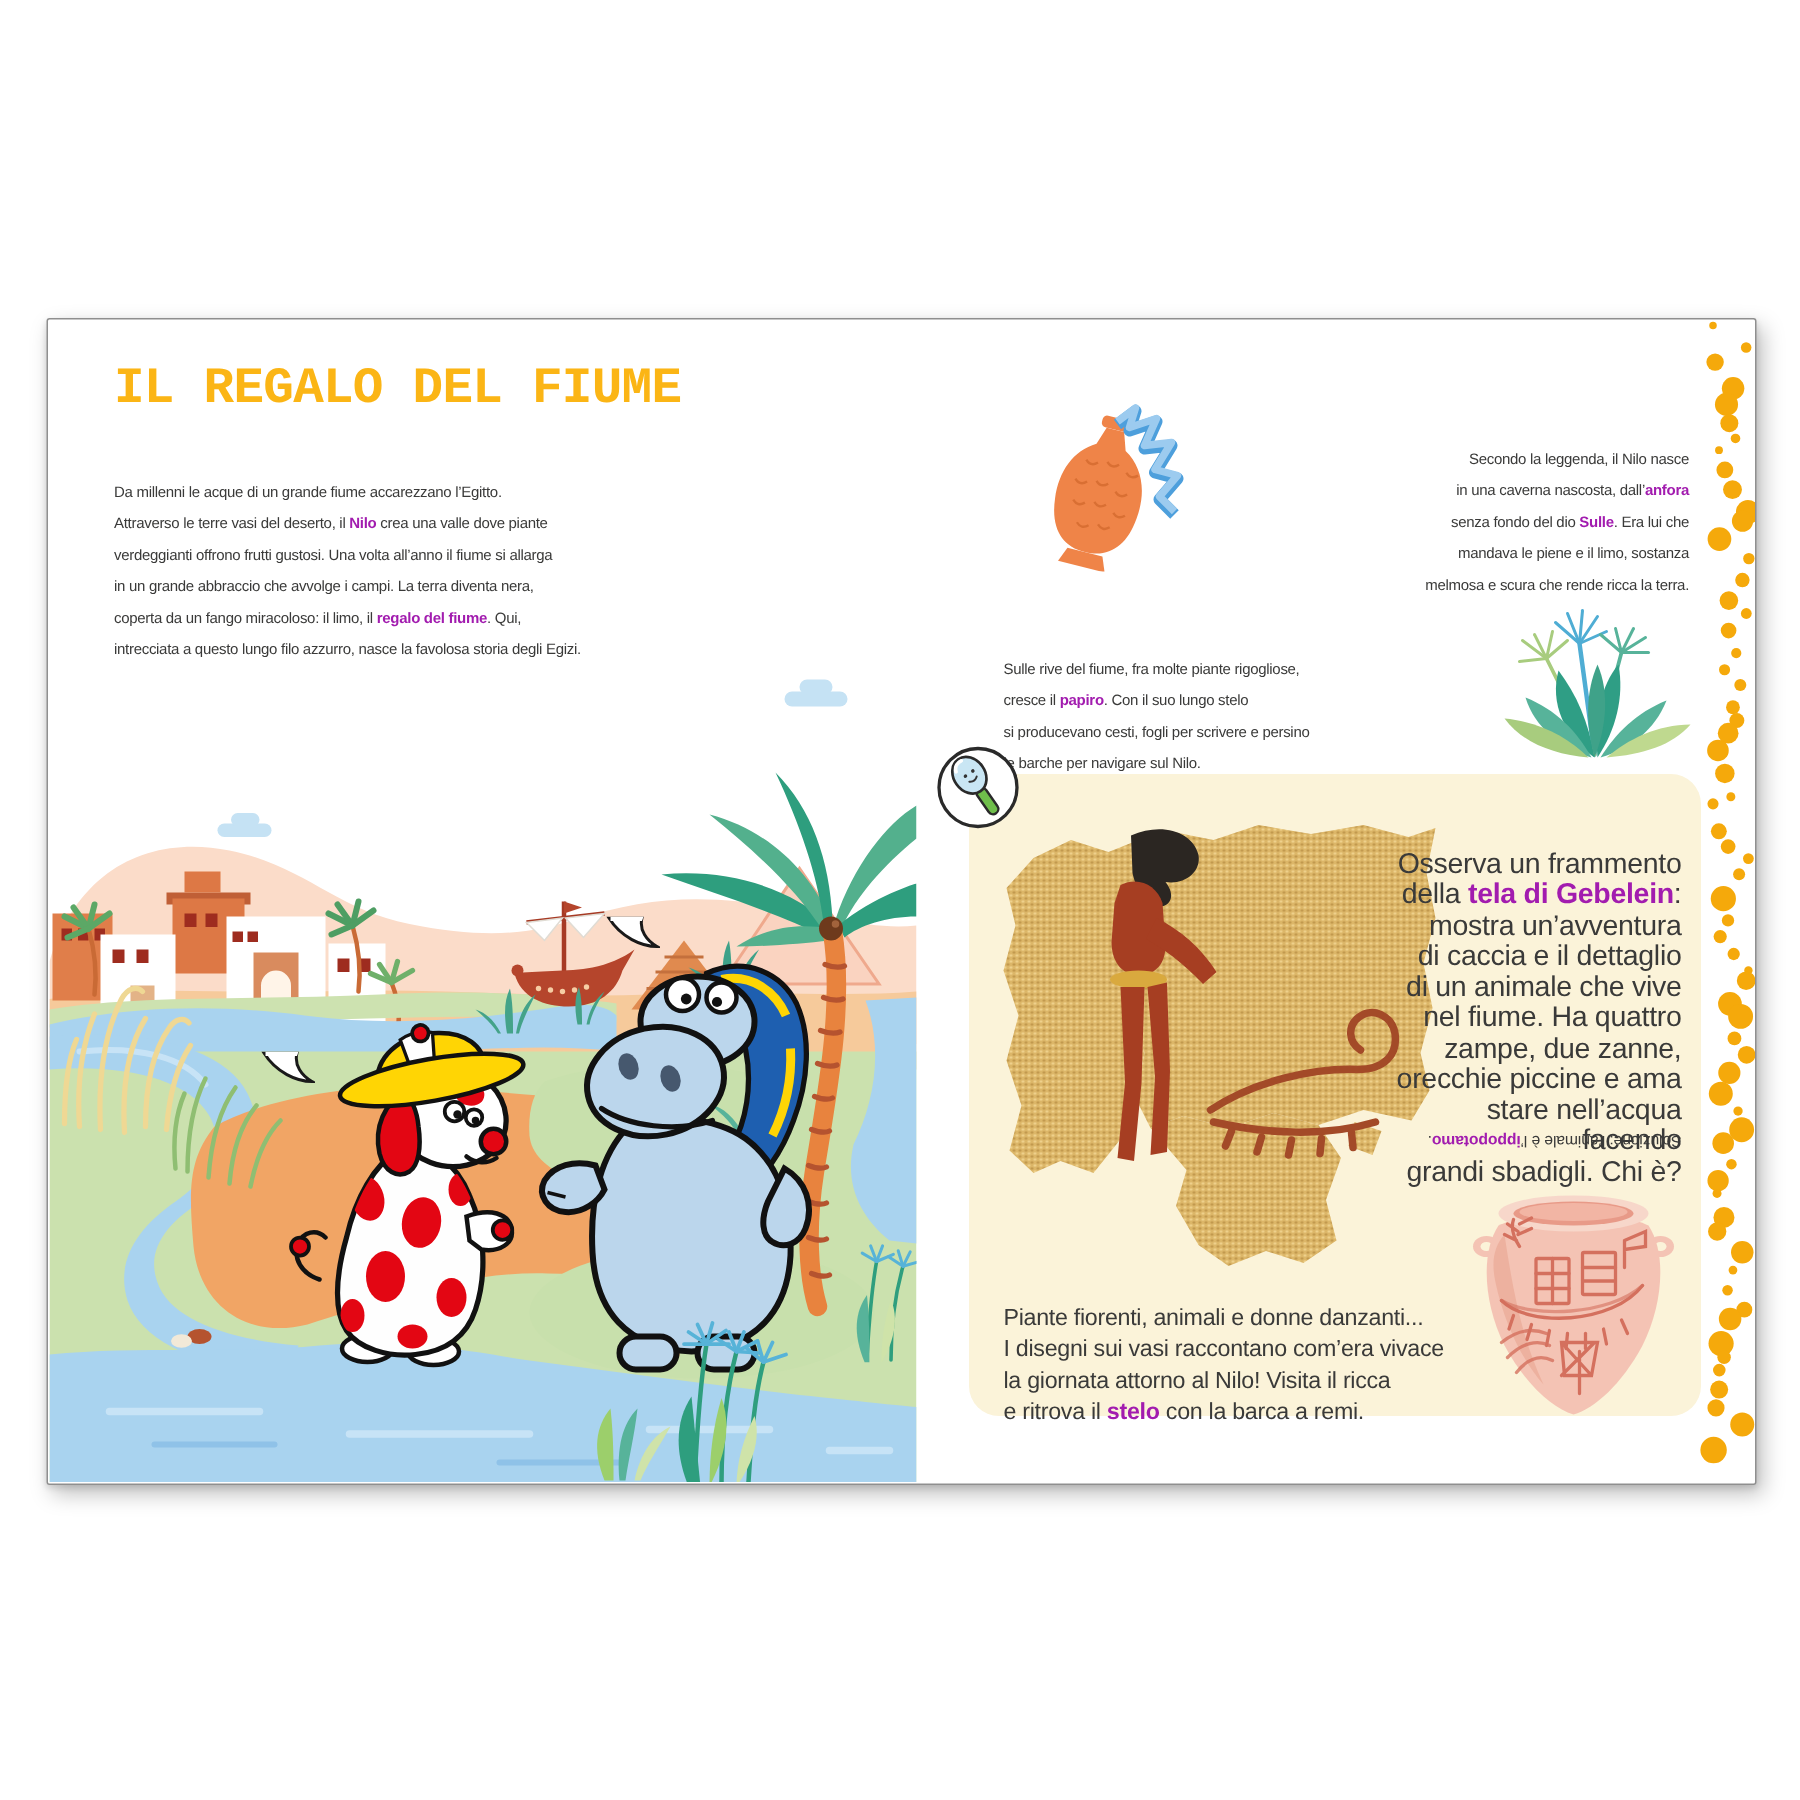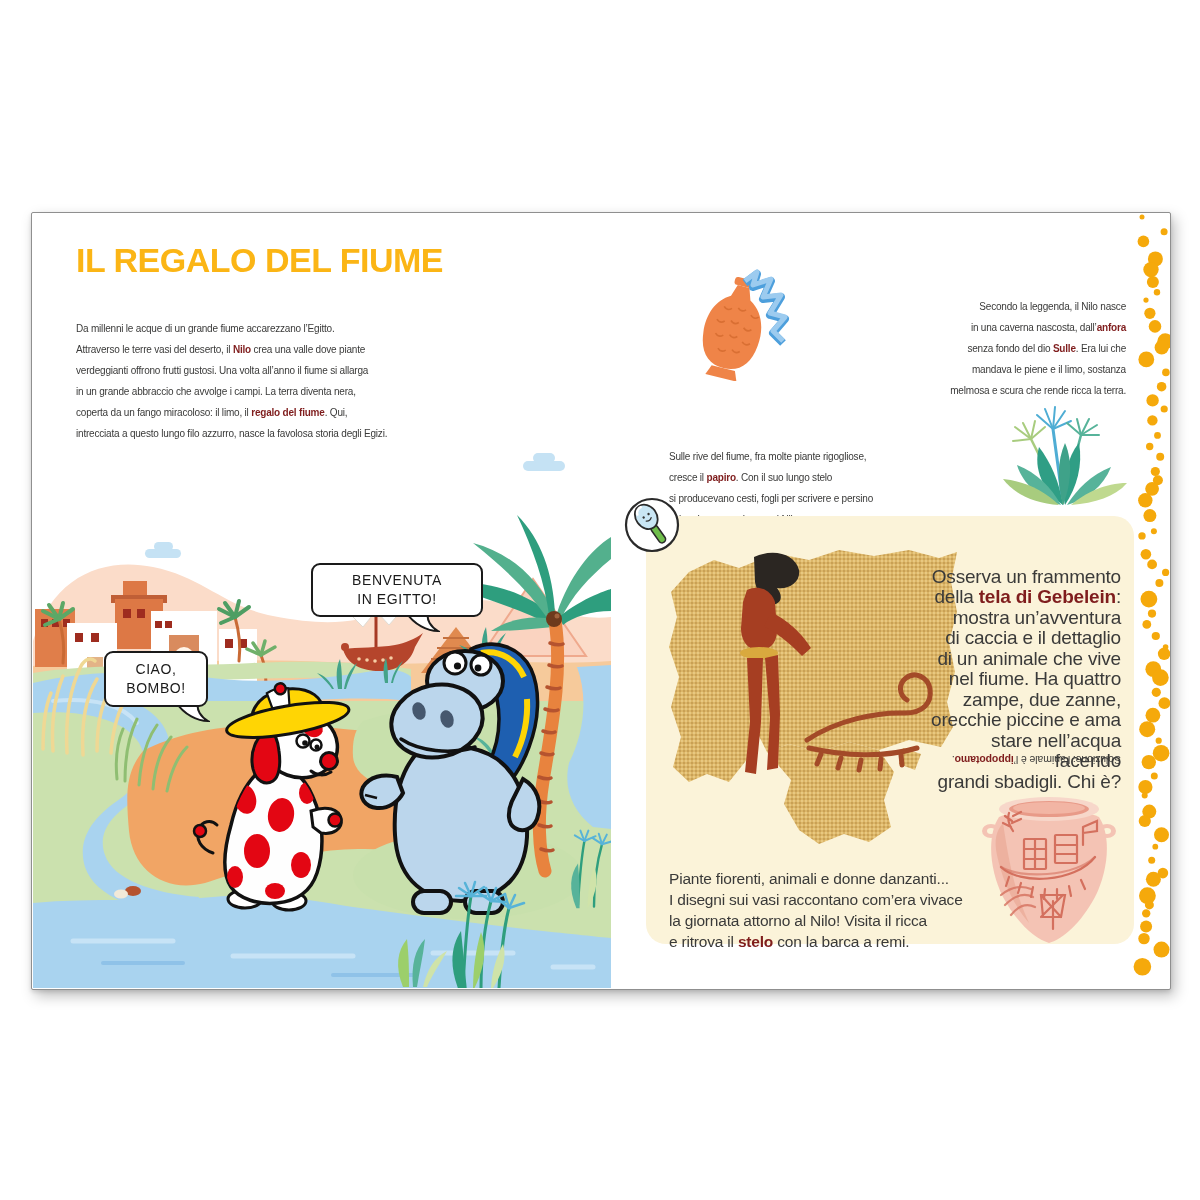--- a/index.html
+++ b/index.html
@@ -10,27 +10,27 @@
   }
   .page{
     position:absolute;left:31px;top:212px;width:1138px;height:776px;
     background:#ffffff;border:1px solid #8f8f8f;border-radius:2px;
     box-shadow:4px 6px 14px rgba(0,0,0,.25), 0 2px 4px rgba(0,0,0,.12);
   }
   .abs{position:absolute;}
   .pre{white-space:pre-line;}
   h1.title{
     margin:0;position:absolute;left:44px;top:28px;
-    font-size:34px;font-weight:bold;letter-spacing:-.5px;color:#fbb515;
+    font-size:34px;font-weight:bold;letter-spacing:-.5px;color:#fbb515;font-family:Liberation Mono, monospace;
   }
   .body-text{font-size:10px;line-height:21px;letter-spacing:-.2px;}
-  .hl{color:#7f1d1d;font-weight:bold;}
+  .hl{color:#a21caf;font-weight:bold;}
   .intro{left:44px;top:84px;width:600px;}
   .legend{right:44px;top:62px;width:340px;text-align:right;}
-  .papyrus-par{left:637px;top:212px;width:330px;}
+  .papyrus-par{left:637px;top:202px;width:330px;}
   .activity-box{
     left:614px;top:303px;width:488px;height:428px;
     background:#fbf3d9;border-radius:20px;
   }
   .box-question{
     right:49px;top:333px;width:200px;text-align:right;
     font-size:19px;line-height:20.5px;letter-spacing:-.2px;
   }
   .box-solution{
     right:49px;top:541px;width:200px;text-align:left;
@@ -549,32 +549,24 @@
         <path d="M12,84 C24,64 26,46 20,32 C14,50 12,68 12,84 Z" fill="#cfe3a9"></path>
       </g>
       <g transform="translate(370,486)">
         <path d="M0,50 C-8,30 -6,14 4,2 C6,20 6,36 6,50 Z" fill="#9ccf6b"></path>
         <path d="M10,50 C8,28 12,12 22,2 C20,20 16,36 14,50 Z" fill="#57b39a"></path>
         <path d="M20,50 C24,32 32,20 44,14 C36,28 28,40 24,50 Z" fill="#cfe3a9"></path>
       </g>
     </g>
   </svg>
 
-  <div class="abs bubble bubble-hippo">
-    <span class="pre">BENVENUTA
-IN EGITTO!</span>
-  </div>
   <svg class="bubble-tail" style="left:370px;top:398px;" width="38" height="26" viewBox="0 0 38 26">
     <path d="M4,1 L26,1 C24,9 29,16 36,20 C26,20 12,14 4,1 Z" fill="#ffffff" stroke="#1a1a1a" stroke-width="2"></path>
     <path d="M5,0 L27,0 L26,3 L5,3 Z" fill="#ffffff"></path>
   </svg>
-  <div class="abs bubble bubble-pimpa">
-    <span class="pre">CIAO,
-BOMBO!</span>
-  </div>
   <svg class="bubble-tail" style="left:140px;top:488px;" width="38" height="26" viewBox="0 0 38 26">
     <path d="M4,1 L26,1 C24,9 29,16 36,20 C26,20 12,14 4,1 Z" fill="#ffffff" stroke="#1a1a1a" stroke-width="2"></path>
     <path d="M5,0 L27,0 L26,3 L5,3 Z" fill="#ffffff"></path>
   </svg>
 
   <svg class="abs dots-strip" width="38" height="774" viewBox="0 0 38 774">
       <circle cx="10.0" cy="4.0" r="2.5" fill="#f5a90b"></circle>
       <circle cx="32.1" cy="18.7" r="3.5" fill="#f5a90b"></circle>
       <circle cx="11.4" cy="28.4" r="5.8" fill="#f5a90b"></circle>
       <circle cx="23.4" cy="45.9" r="7.5" fill="#f5a90b"></circle>

